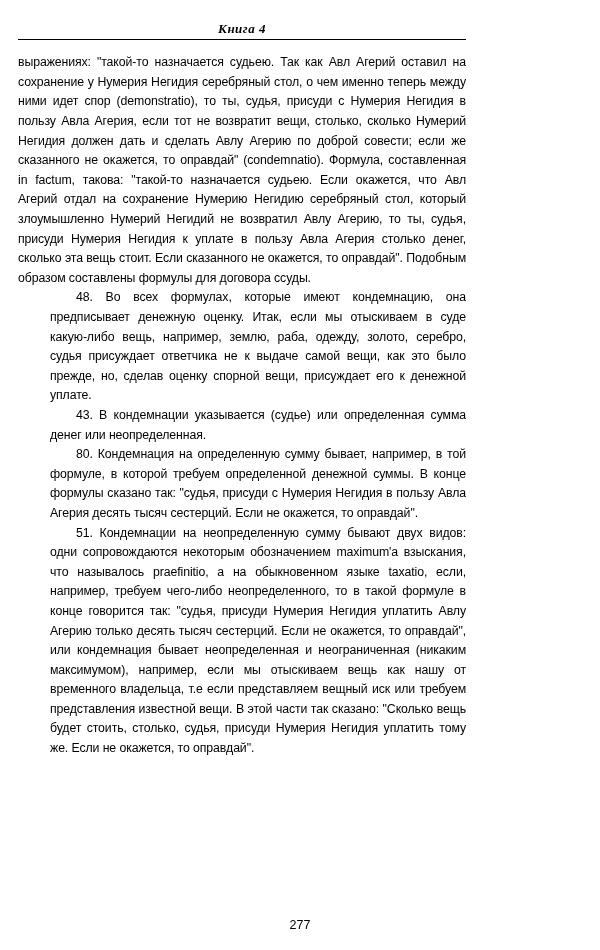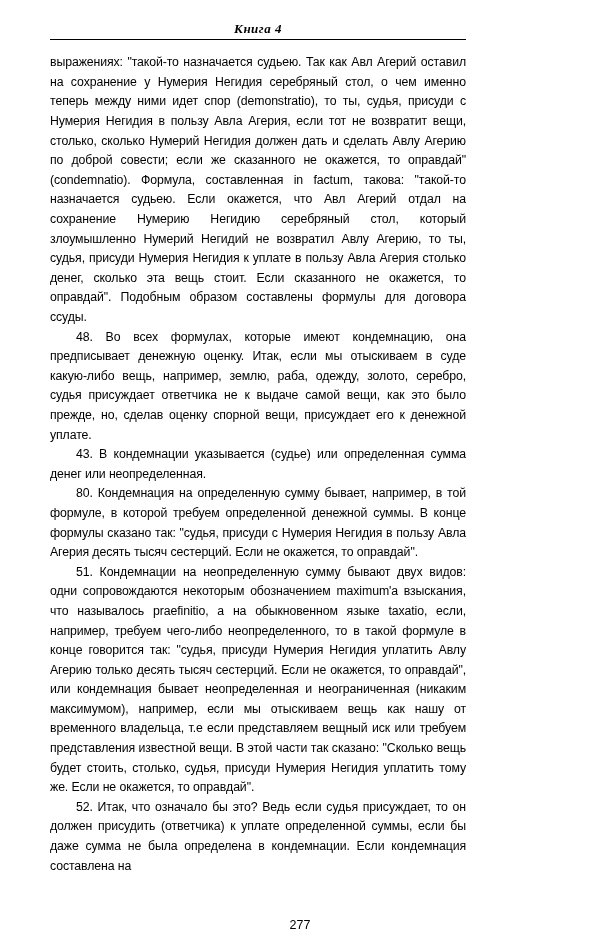--- a/index.html
+++ b/index.html
@@ -12,21 +12,21 @@
     height: 950px;
     font-family: "Liberation Sans", sans-serif;
     color: #000000;
     position: relative;
     overflow: hidden;
   }
   .page {
     width: 500px;
     height: 950px;
     box-sizing: border-box;
-    padding: 22px 34px 0 50px;
+    padding: 22px 34px 0 18px;
     position: relative;
   }
   .header {
     text-align: center;
     font-family: "Liberation Serif", serif;
     font-weight: bold;
     font-style: italic;
     font-size: 13px;
     letter-spacing: 0.5px;
     margin: 0 0 3px 0;
@@ -44,20 +44,21 @@
     text-justify: inter-word;
     font-size: 12.3px;
     line-height: 19.6px;
     letter-spacing: -0.1px;
   }
   .body-text p.indent {
     text-indent: 26px;
   }
   .body-text p + p {
     margin-top: 0;
+    margin-left: 32px;
   }
   .pagenum {
     position: absolute;
     bottom: 18px;
     left: 0;
     width: 600px;
     text-align: center;
     font-size: 12.5px;
     font-family: "Liberation Sans", sans-serif;
   }
@@ -69,17 +70,16 @@
 
   <div class="header">Книга 4</div>
   <hr class="rule">
 
   <div class="body-text">
     <p>выражениях: "такой-то назначается судьею. Так как Авл Агерий оставил на сохранение у Нумерия Негидия серебряный стол, о чем именно теперь между ними идет спор (demonstratio), то ты, судья, присуди с Нумерия Негидия в пользу Авла Агерия, если тот не возвратит вещи, столько, сколько Нумерий Негидия должен дать и сделать Авлу Агерию по доброй совести; если же сказанного не окажется, то оправдай" (condemnatio). Формула, составленная in factum, такова: "такой-то назначается судьею. Если окажется, что Авл Агерий отдал на сохранение Нумерию Негидию серебряный стол, который злоумышленно Нумерий Негидий не возвратил Авлу Агерию, то ты, судья, присуди Нумерия Негидия к уплате в пользу Авла Агерия столько денег, сколько эта вещь стоит. Если сказанного не окажется, то оправдай". Подобным образом составлены формулы для договора ссуды.</p>
     <p class="indent">48. Во всех формулах, которые имеют кондемнацию, она предписывает денежную оценку. Итак, если мы отыскиваем в суде какую-либо вещь, например, землю, раба, одежду, золото, серебро, судья присуждает ответчика не к выдаче самой вещи, как это было прежде, но, сделав оценку спорной вещи, присуждает его к денежной уплате.</p>
     <p class="indent">43. В кондемнации указывается (судье) или определенная сумма денег или неопределенная.</p>
     <p class="indent">80. Кондемнация на определенную сумму бывает, например, в той формуле, в которой требуем определенной денежной суммы. В конце формулы сказано так: "судья, присуди с Нумерия Негидия в пользу Авла Агерия десять тысяч сестерций. Если не окажется, то оправдай".</p>
     <p class="indent">51. Кондемнации на неопределенную сумму бывают двух видов: одни сопровождаются некоторым обозначением maximum'a взыскания, что называлось praefinitio, а на обыкновенном языке taxatio, если, например, требуем чего-либо неопределенного, то в такой формуле в конце говорится так: "судья, присуди Нумерия Негидия уплатить Авлу Агерию только десять тысяч сестерций. Если не окажется, то оправдай", или кондемнация бывает неопределенная и неограниченная (никаким максимумом), например, если мы отыскиваем вещь как нашу от временного владельца, т.е если представляем вещный иск или требуем представления известной вещи. В этой части так сказано: "Сколько вещь будет стоить, столько, судья, присуди Нумерия Негидия уплатить тому же. Если не окажется, то оправдай".</p>
-    <p class="indent">52. Итак, что означало бы это? Ведь если судья присуждает, то он должен присудить (ответчика) к уплате определенной суммы, если бы даже сумма не была определена в кондемнации. Если кондемнация составлена на</p>
   </div>
 
   <div class="pagenum">277</div>
 </div>
 
 </body></html>

